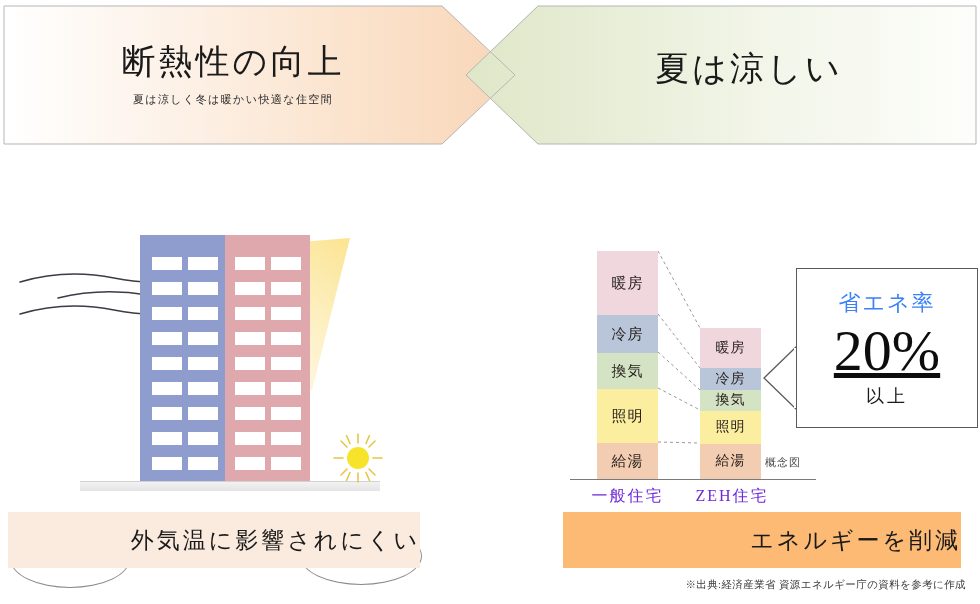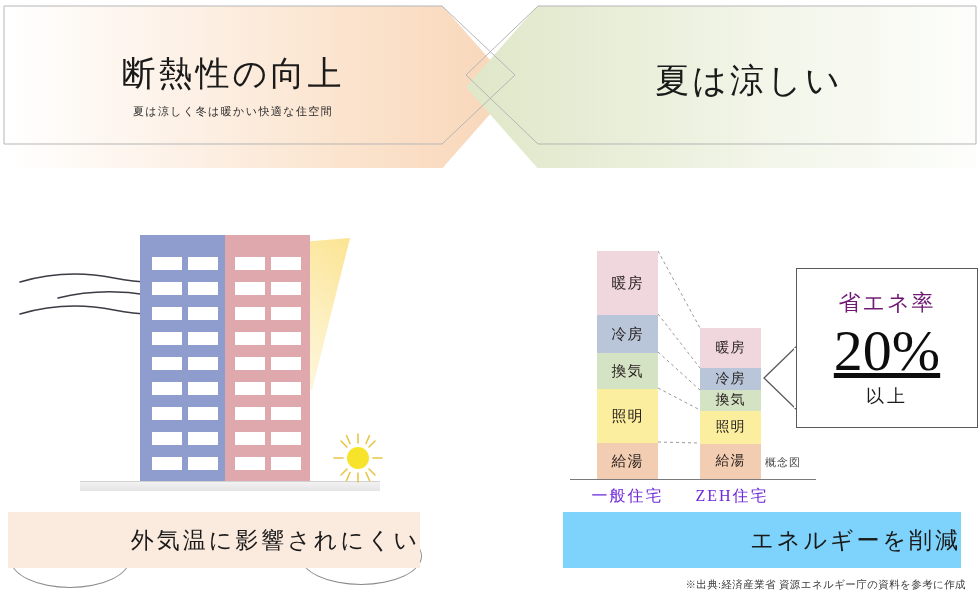--- a/index.html
+++ b/index.html
@@ -8,21 +8,21 @@
     background:#ffffff;
     font-family:"Liberation Serif","DejaVu Serif",serif;
     color:#231815;
     overflow:hidden;
     position:relative;
   }
   .stage{position:absolute;left:0;top:0;width:980px;height:604px;}
 
   
   .banner-wrap{position:absolute;left:0;top:0;width:980px;height:150px;}
-  .banner{position:absolute;top:6px;height:162px;}
+  .banner{position:absolute;top:6px;height:138px;}
   .banner-left{
     left:4px;width:510px;
     background:linear-gradient(90deg,#ffffff 0%,#fdf3ea 30%,#fbe3cd 68%,#f8d6b8 100%);
     -webkit-clip-path:polygon(0 0,86% 0,100% 50%,86% 100%,0 100%);
     clip-path:polygon(0 0,86% 0,100% 50%,86% 100%,0 100%);
   }
   .banner-right{
     left:466px;width:510px;
     background:linear-gradient(90deg,#dfe7c8 0%,#e7edd6 26%,#f2f5e8 58%,#fdfefb 100%);
     -webkit-clip-path:polygon(14% 0,100% 0,100% 100%,14% 100%,0 50%);
@@ -78,31 +78,31 @@
     position:absolute;font-size:16px;letter-spacing:2px;color:#6d28d9;text-align:center;
   }
   .gainenzu-right{
     position:absolute;left:765px;top:455px;font-size:11px;color:#4a4a4a;letter-spacing:1px;
   }
   .callout{
     position:absolute;left:796px;top:268px;width:182px;height:160px;
     border:1.3px solid #5a5a5a;background:#ffffff;box-sizing:border-box;
     display:flex;flex-direction:column;align-items:center;justify-content:center;
   }
-  .callout-top{font-size:22px;letter-spacing:2px;color:#701a75;margin-bottom:2px;}
+  .callout-top{font-size:22px;letter-spacing:2px;color:#3b82f6;margin-bottom:2px;}
   .callout-big{font-size:58px;line-height:1;color:#0d0d0d;letter-spacing:0px;margin:2px 0 4px;text-decoration:underline;}
   .callout-bottom{font-size:18px;letter-spacing:3px;color:#1a1a1a;}
 
   
   .footer-bar{
     position:absolute;height:56px;display:flex;align-items:center;justify-content:flex-end;
     font-size:23px;letter-spacing:3px;color:#1a1a1a;
   }
   .footer-left{left:8px;top:512px;width:412px;background:#fbeade;}
-  .footer-right{left:563px;top:512px;width:398px;background:#7dd3fc;}
+  .footer-right{left:563px;top:512px;width:398px;background:#fdba74;}
   .source-note{
     position:absolute;right:14px;top:578px;font-size:10.5px;color:#3a3a3a;letter-spacing:.4px;
   }
   svg{display:block;}
 </style>
 </head>
 <body>
 
 <div class="stage">
 

